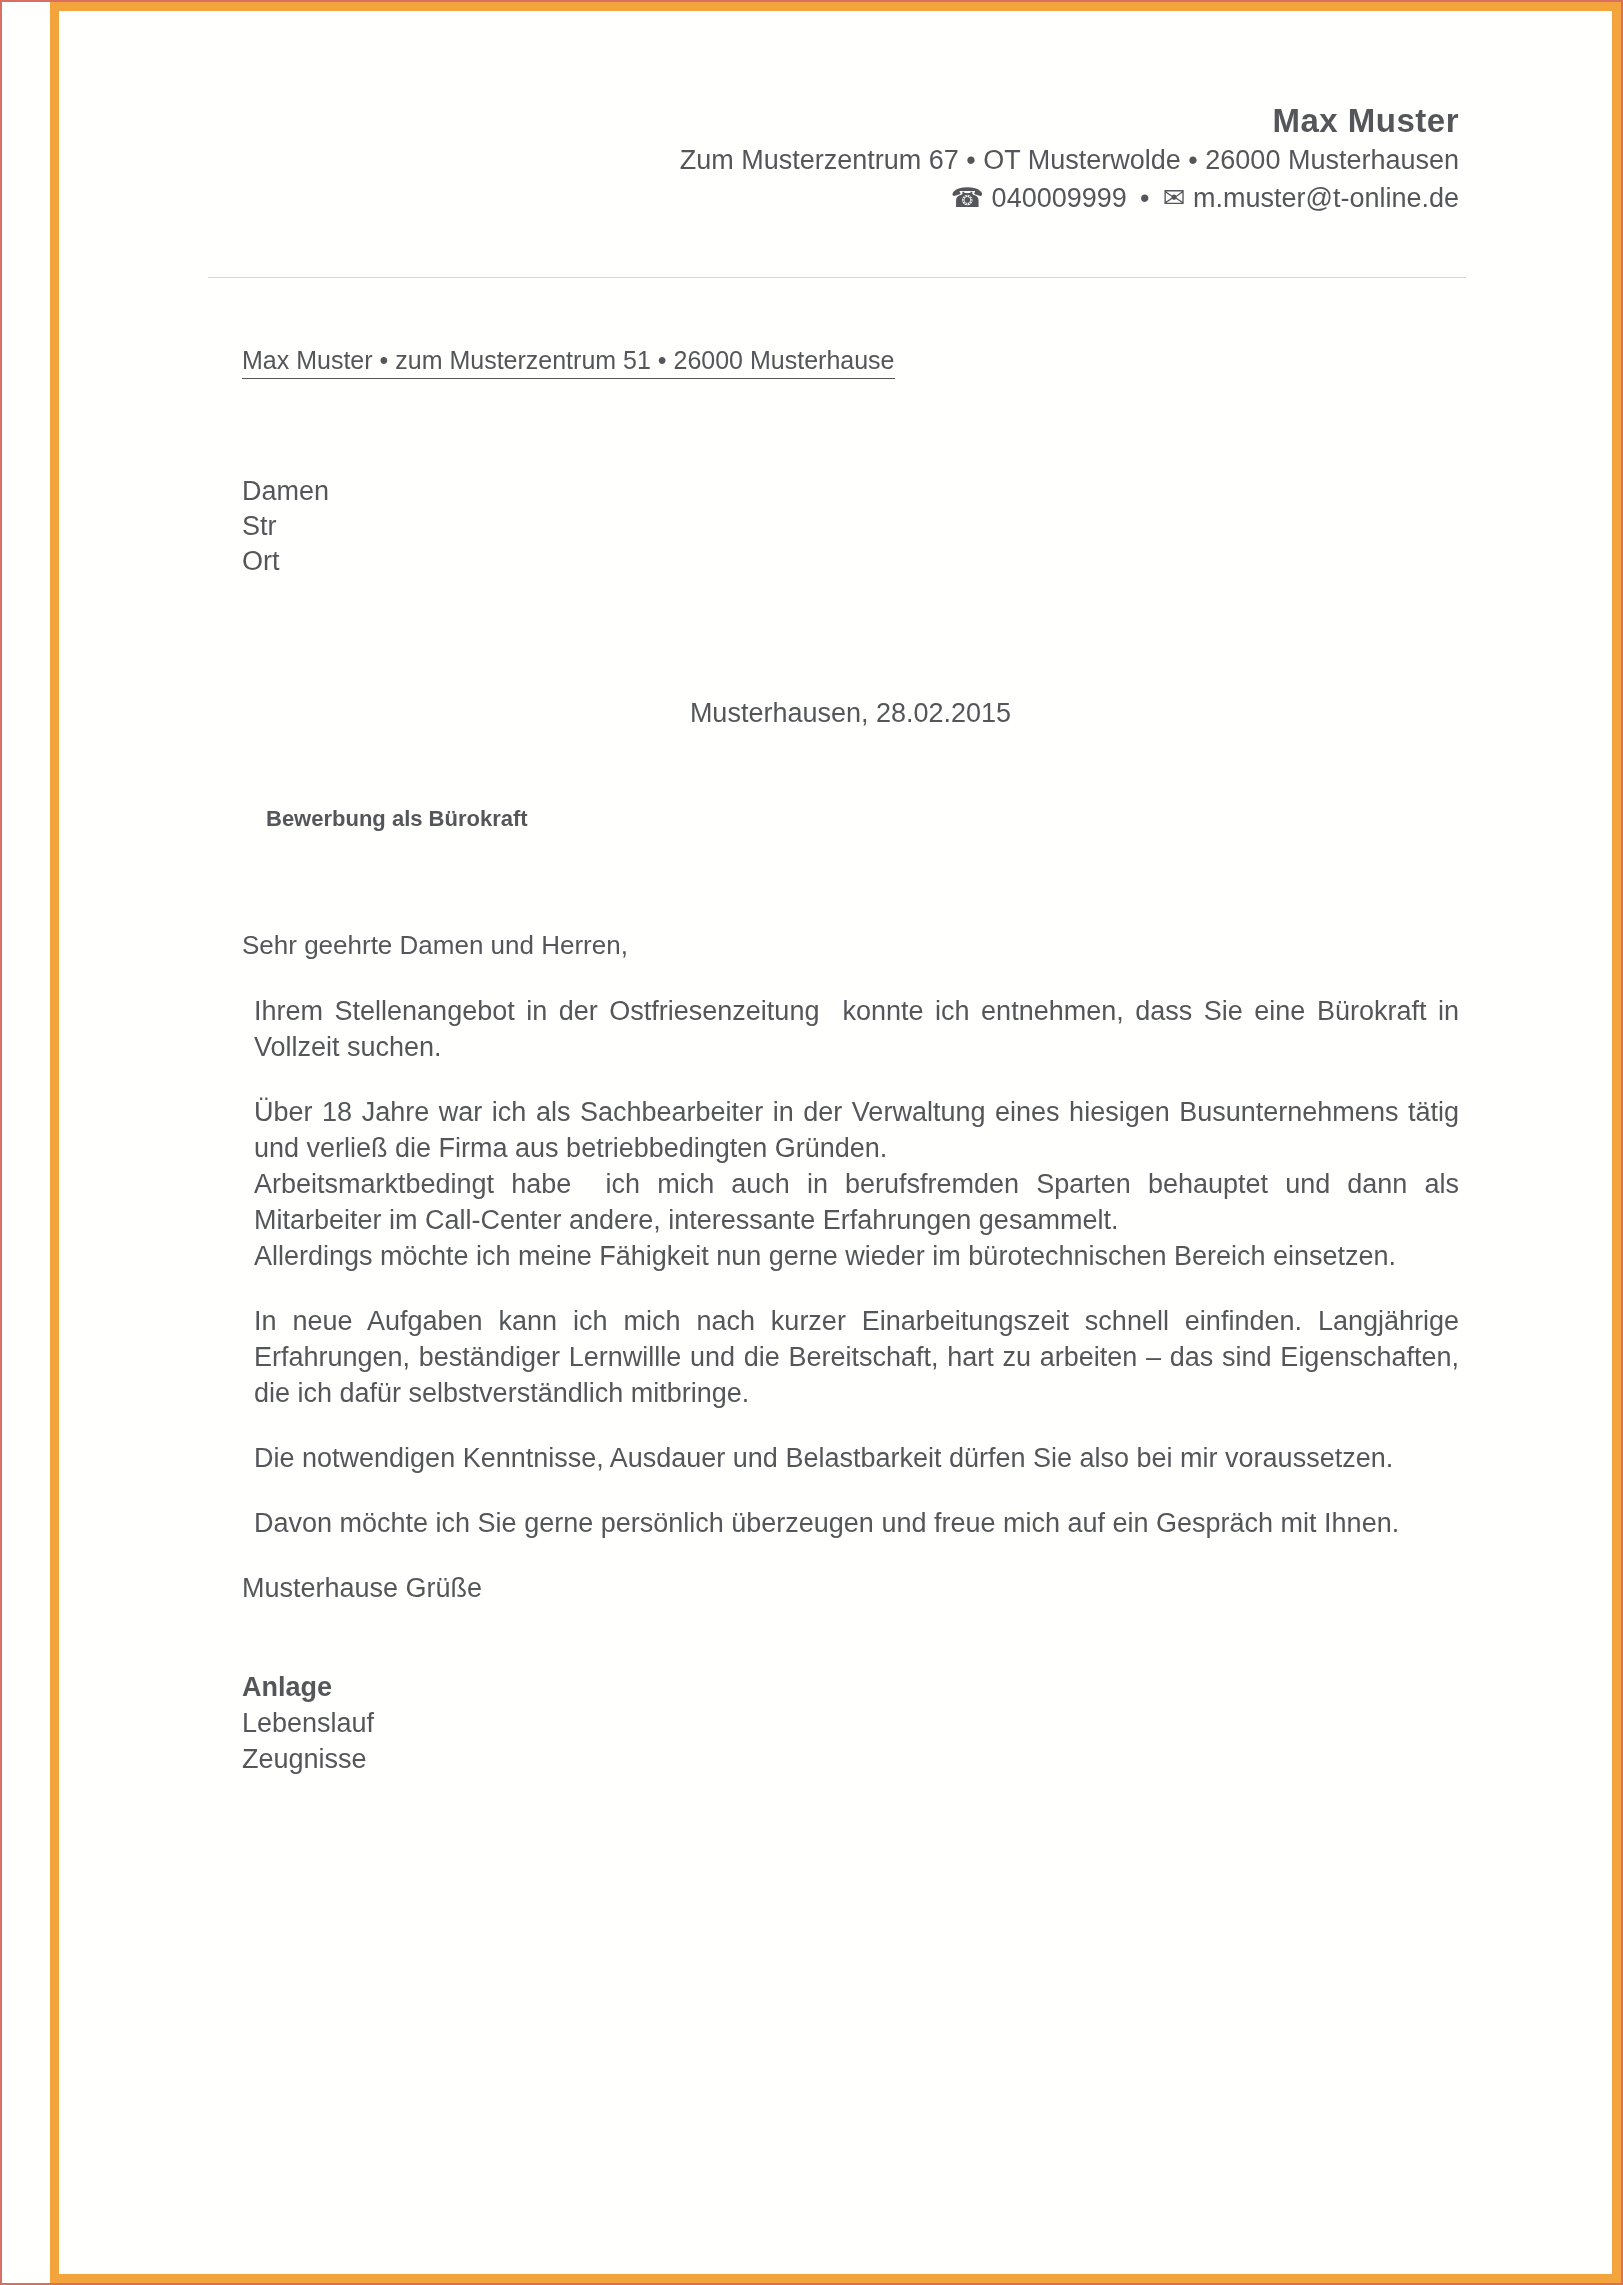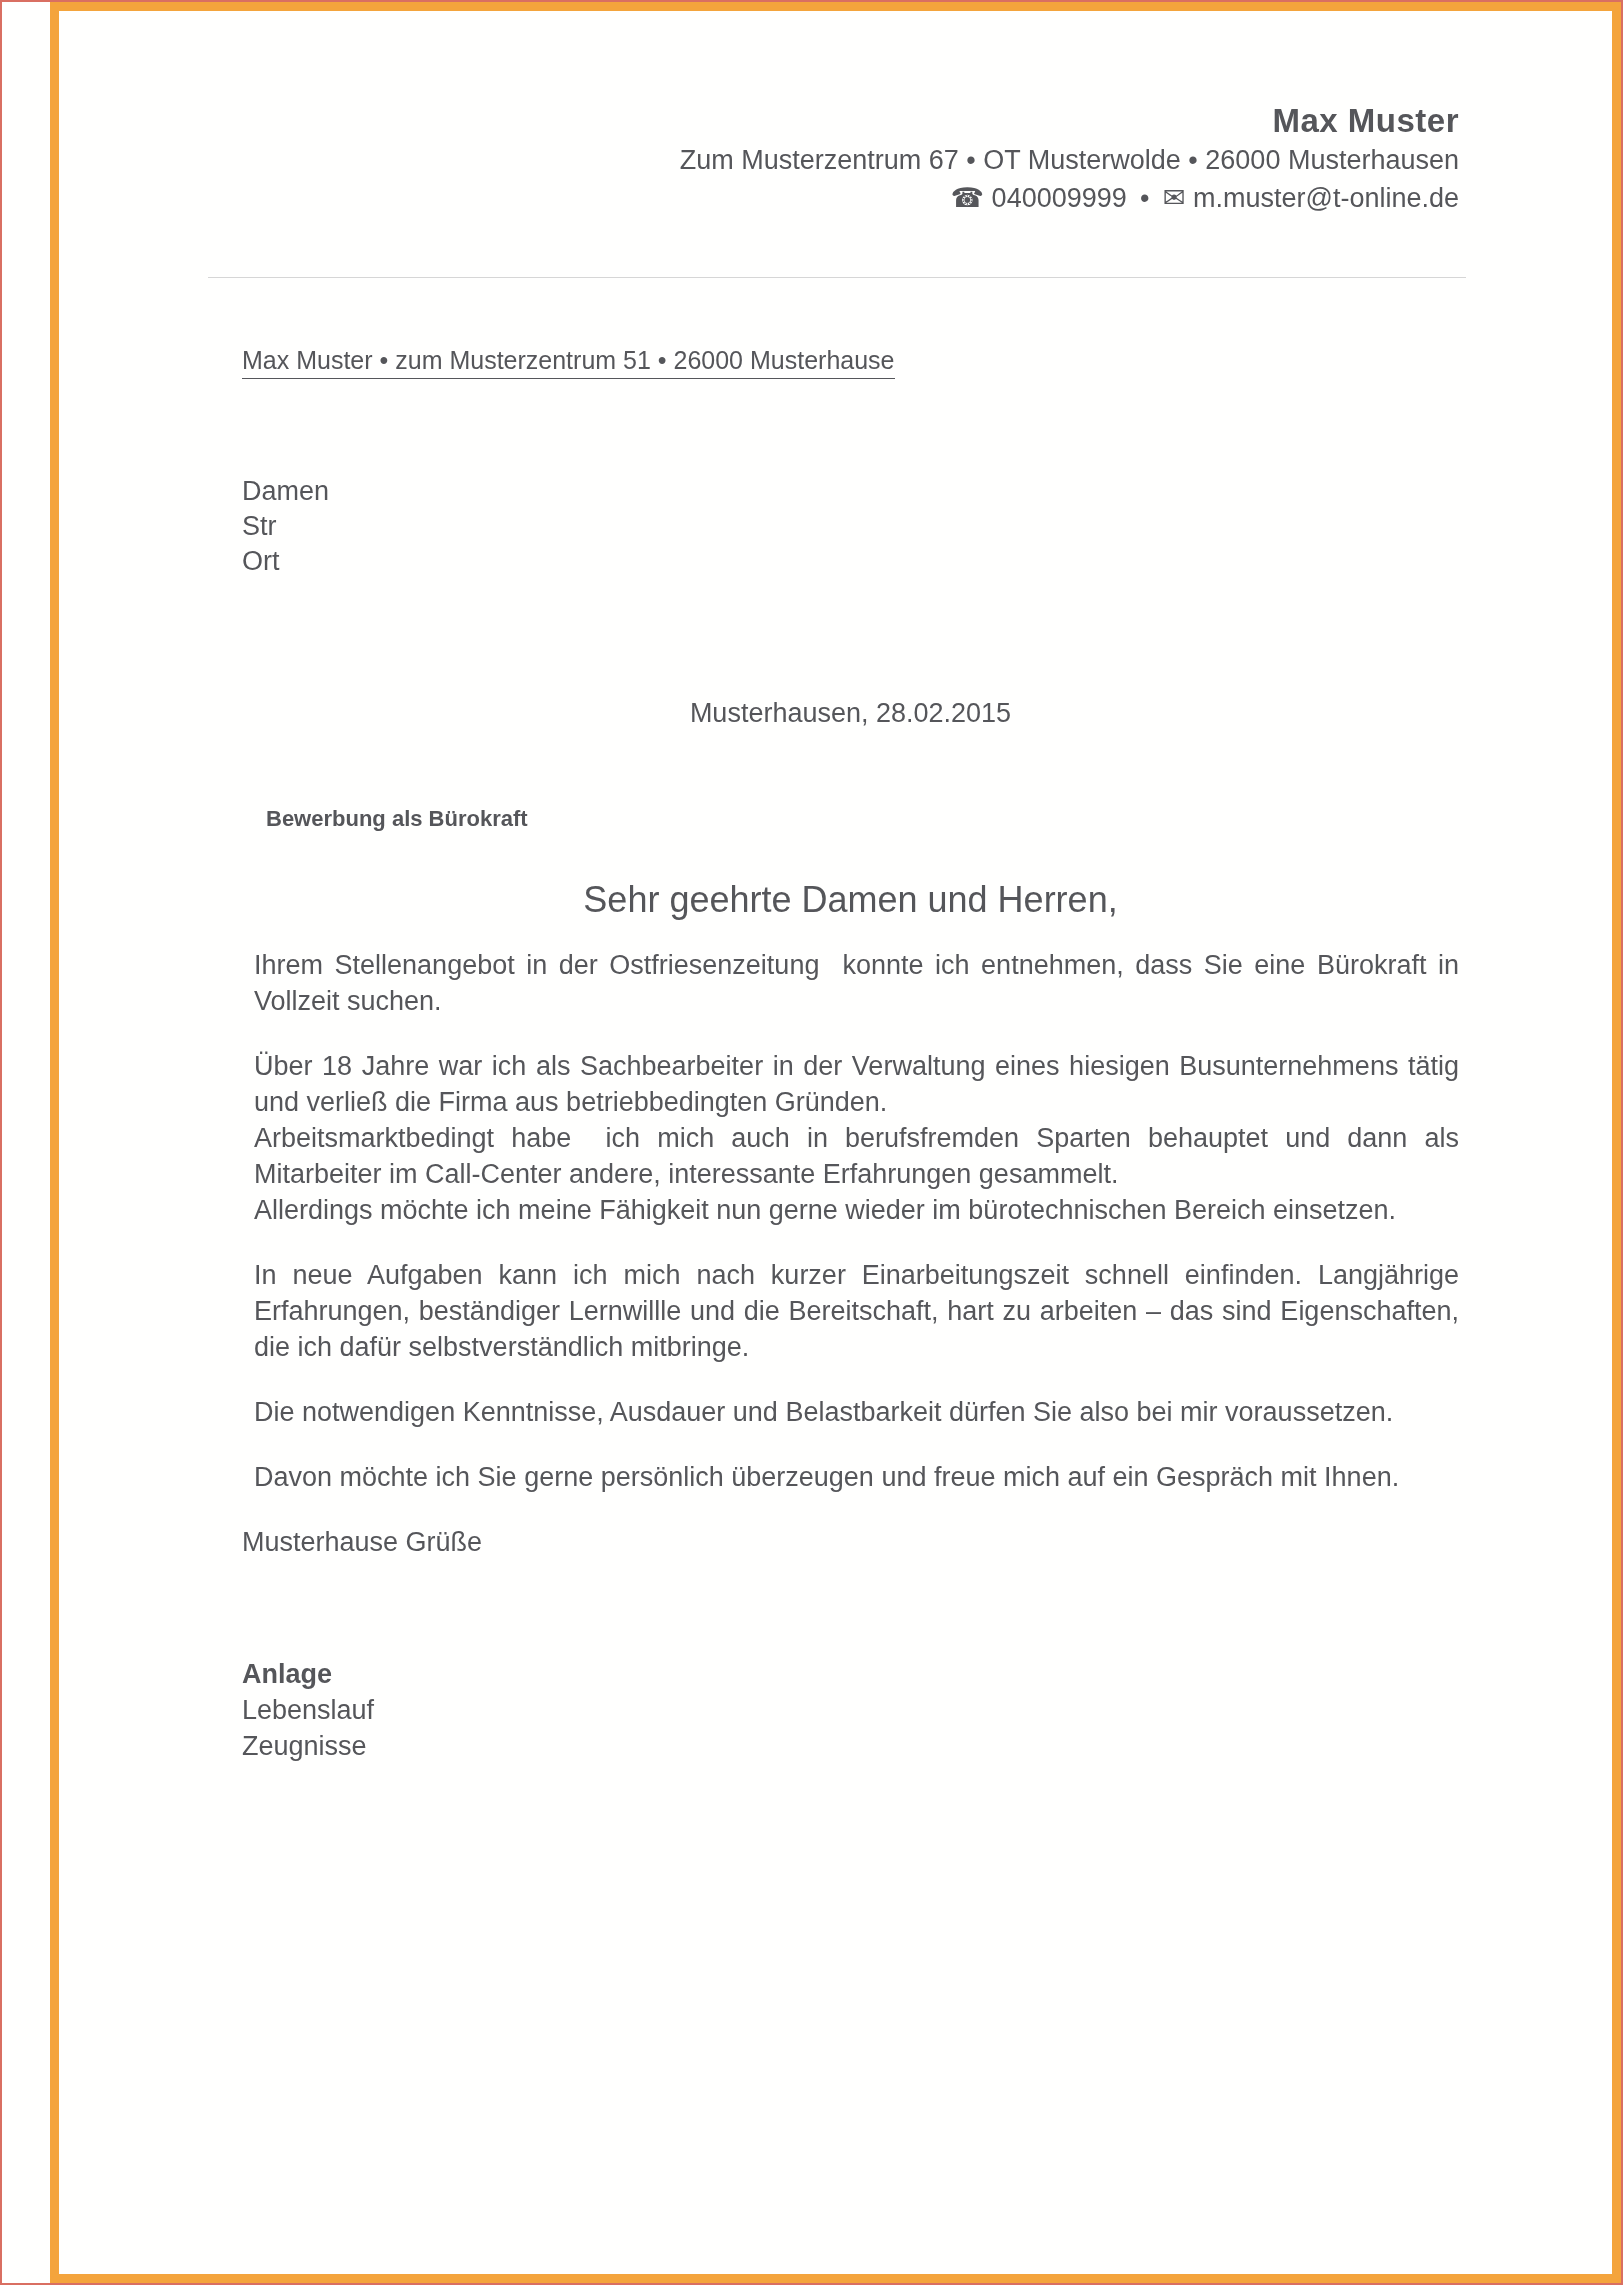--- a/index.html
+++ b/index.html
@@ -43,34 +43,34 @@
   .sender .underlined {
     display: inline-block;
     border-bottom: 1.9px solid #55565a;
     padding-bottom: 1.9px;
   }
   .recipient { margin-top: 95px; font-size: 27px; line-height: 35px; }
 
   
   .date     { margin-top: 116px; font-size: 27px; line-height: 37px; text-align: center; }
   .subject  { margin-top: 68px;  font-size: 22px; line-height: 37px; font-weight: bold; margin-left: 24px; }
-  .salutation { margin-top: 44px; font-size: 36px; line-height: 37px; text-align: center; }
+  .salutation { margin-top: 90px; font-size: 26px; line-height: 37px; }
 
   
   .letter-body p {
     margin: 29px 0 0 12px;
     font-size: 27px;
     line-height: 36px;
     text-align: justify;
     white-space: pre-wrap;   
   }
   .closing { margin-top: 29px; font-size: 27px; line-height: 37px; }
 
   
-  .enclosure { margin-top: 95px; font-size: 27px; line-height: 36px; }
+  .enclosure { margin-top: 62px; font-size: 27px; line-height: 36px; }
   .enclosure .title { font-weight: bold; }
 </style>
 </head>
 <body>
 
 <div class="page">
   <div class="inner">
 
     <div class="header">
       <div class="name">Max Muster</div>

